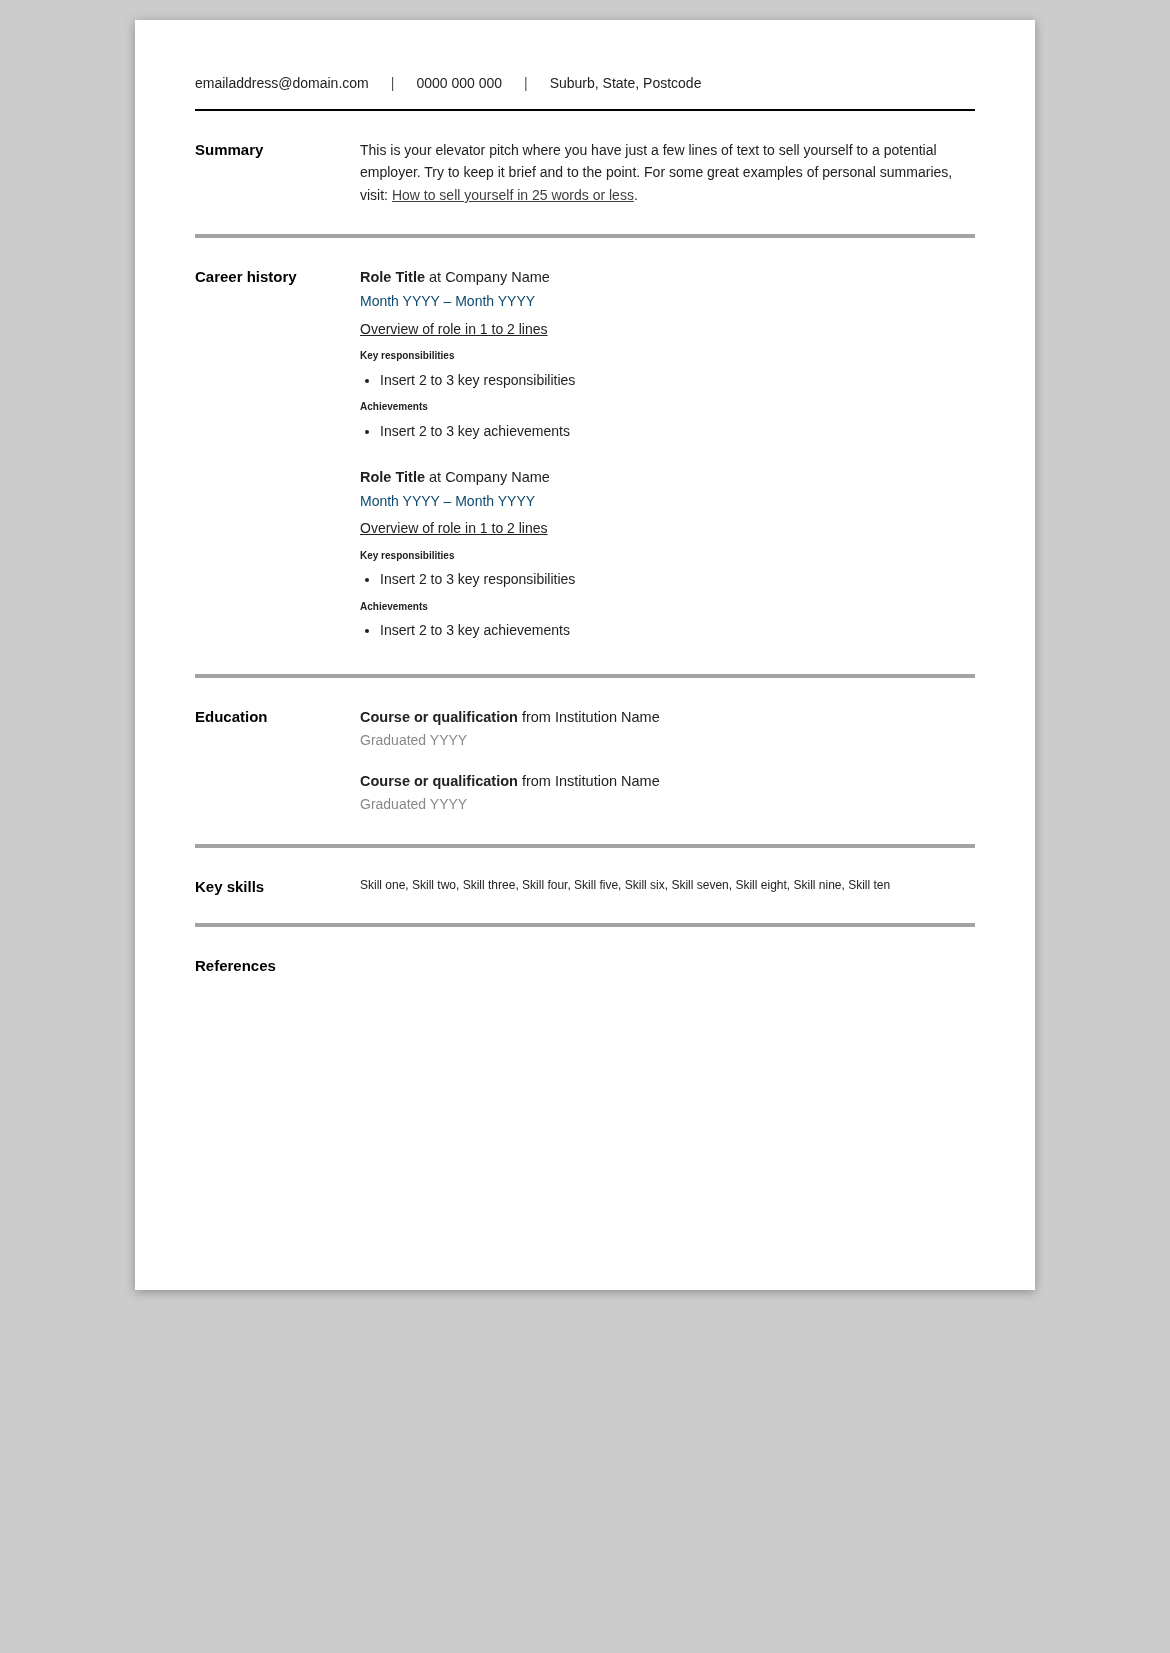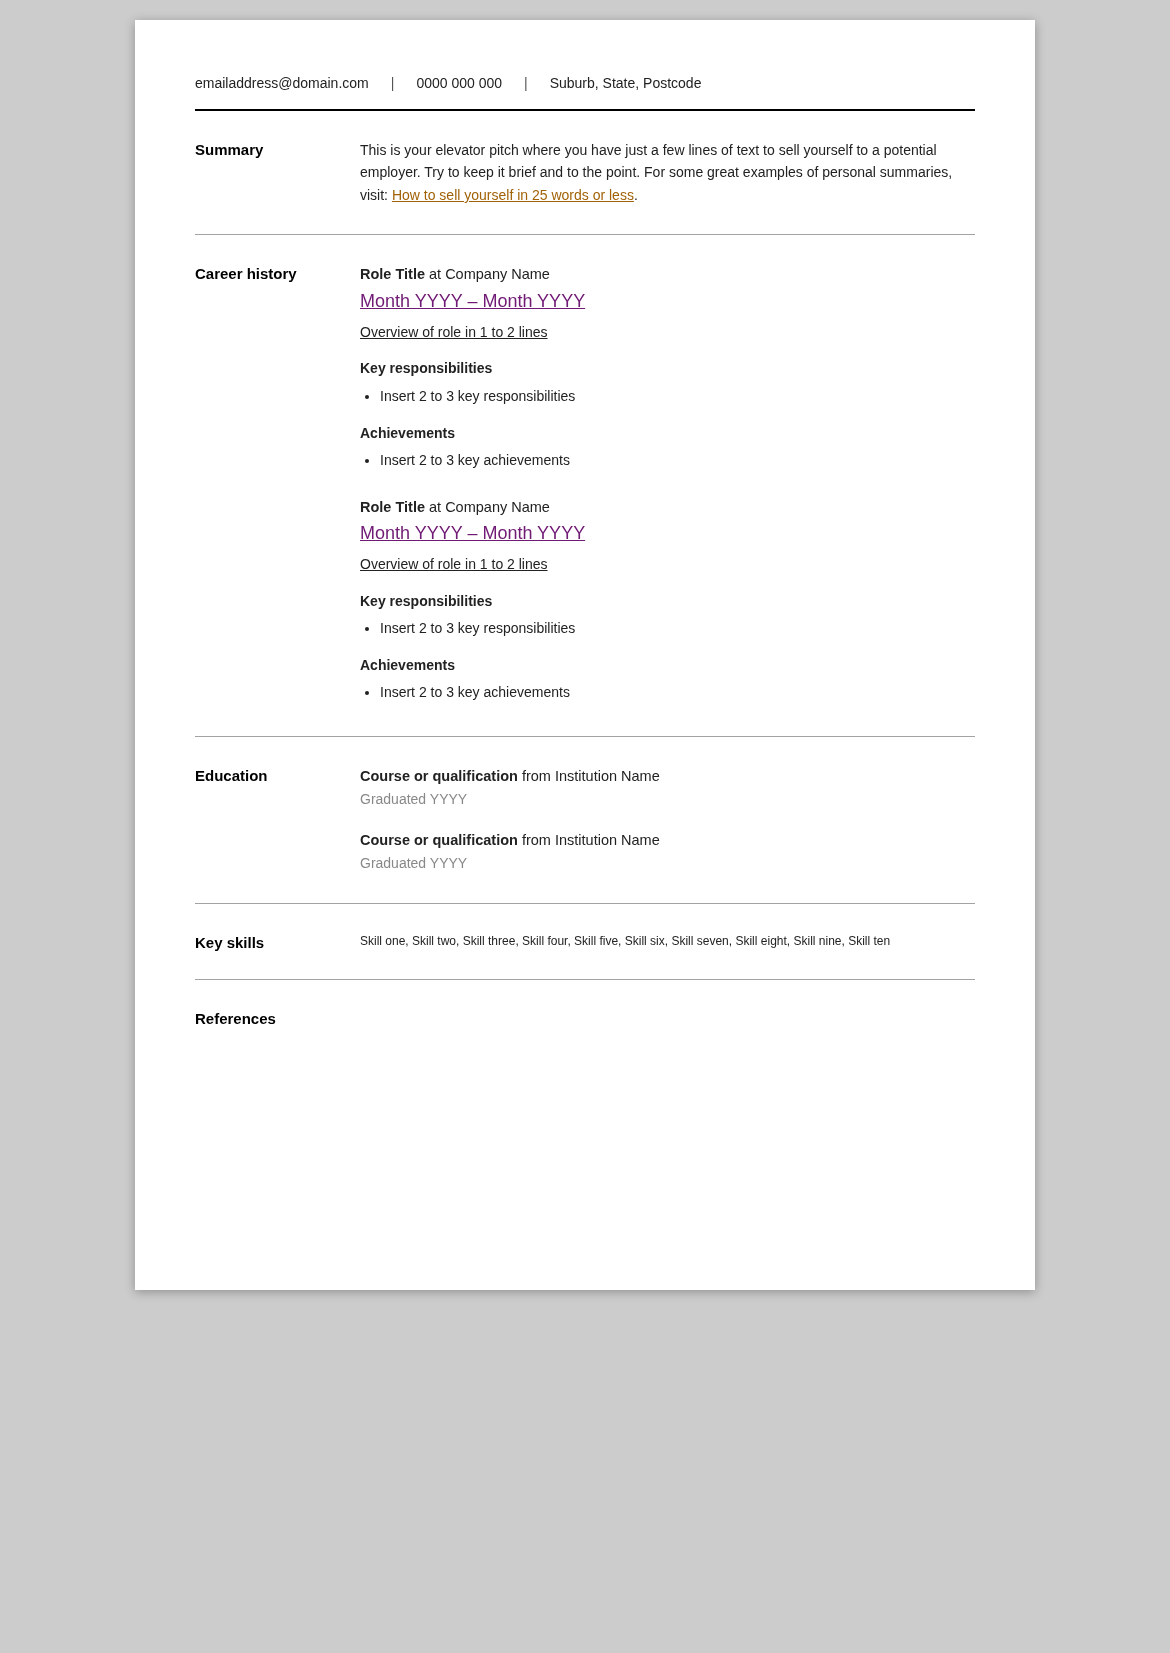--- a/index.html
+++ b/index.html
@@ -51,21 +51,21 @@
 
     .divider-thick {
       border: none;
       border-top: 2.5px solid #000;
       margin-bottom: 0;
     }
 
     .section {
       display: flex;
       padding: 28px 0 28px 0;
-      border-bottom: 1px solid #a3a3a3;
+      border-bottom: 4px solid #a3a3a3;
     }
 
     .section-label {
       width: 165px;
       min-width: 165px;
       font-weight: 700;
       font-size: 15px;
       color: #000;
       padding-top: 2px;
     }
@@ -76,58 +76,57 @@
       color: #222;
       line-height: 1.55;
     }
 
     .summary-text {
       font-size: 14px;
       line-height: 1.6;
     }
 
     .summary-link {
-      color: #a16207;
+      color: #404040;
     }
 
     .job-block {
       margin-bottom: 24px;
     }
 
     .job-block:last-child {
       margin-bottom: 0;
     }
 
     .job-title-line {
       font-size: 14.5px;
       margin-bottom: 2px;
     }
 
     .job-title-bold {
       font-weight: 700;
     }
 
     .job-dates {
-      color: #701a75;
-      font-size: 18px;
+      color: #0c4a6e;
+      font-size: 14px;
       margin-bottom: 6px;
-      text-decoration: underline;
     }
 
     .job-overview {
       font-size: 14px;
       margin-bottom: 8px;
       text-decoration: underline;
     }
 
     .subsection-label {
       font-weight: 700;
-      font-size: 14px;
+      font-size: 10px;
       margin-bottom: 5px;
-      margin-top: 15px;
+      margin-top: 8px;
     }
 
     .bullet-list {
       list-style: disc;
       padding-left: 20px;
       margin-bottom: 4px;
     }
 
     .bullet-list li {
       font-size: 14px;

